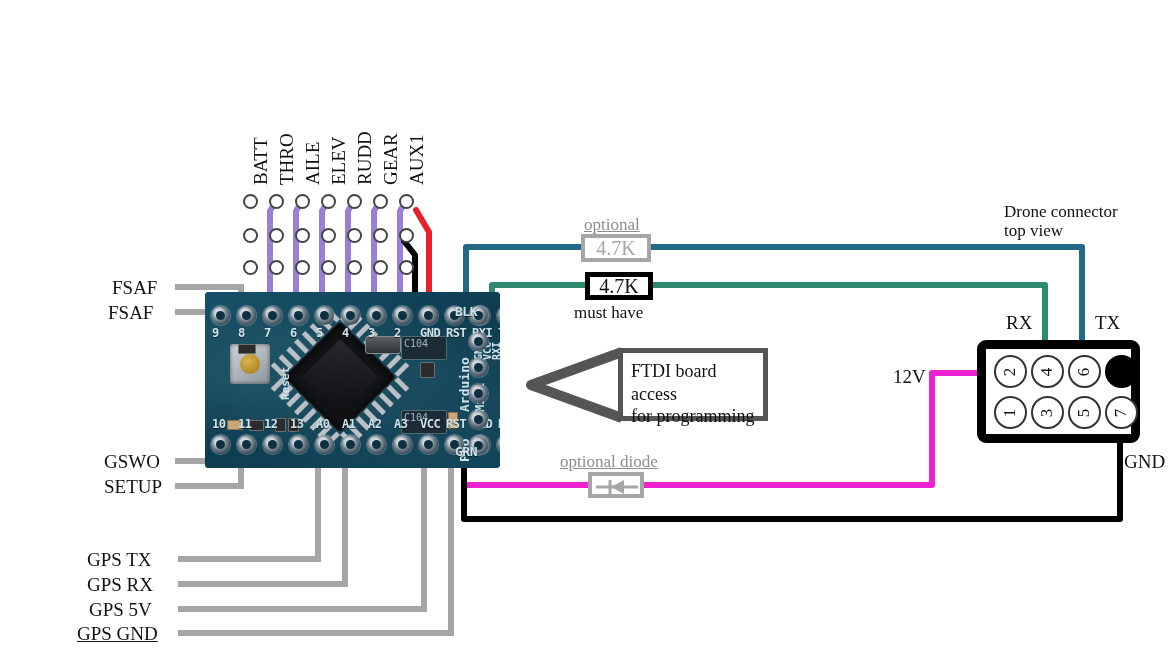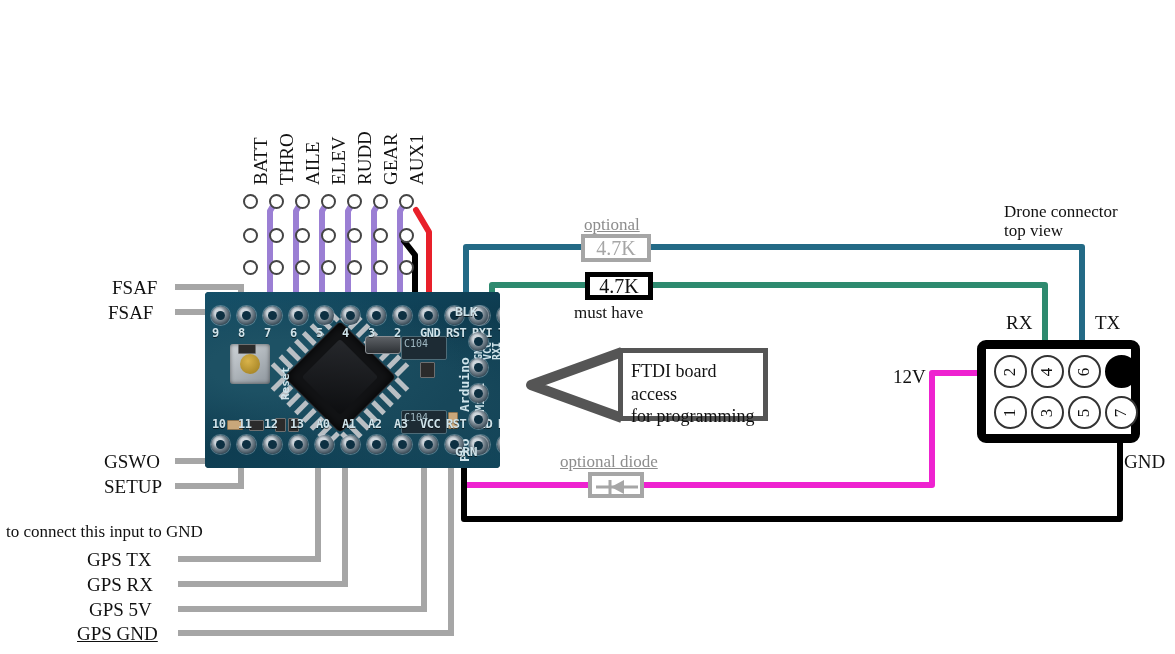--- a/index.html
+++ b/index.html
@@ -369,21 +369,20 @@
 
     <div class="silk" style="left:250px;top:12px;font-size:13px;">BLK</div>
     <div class="silk" style="left:250px;top:152px;font-size:13px;">GRN</div>
   </div>
 
   <div class="txt lbl" style="left:112px;top:277px;">FSAF</div>
   <div class="txt lbl" style="left:108px;top:302px;">FSAF</div>
   <div class="txt lbl" style="left:104px;top:451px;">GSWO</div>
   <div class="txt lbl" style="left:104px;top:476px;">SETUP</div>
 
-  <div class="txt note" style="left:6px;top:522px;">to connect this input to GND</div>
 
   <div class="txt lbl" style="left:87px;top:549px;">GPS TX</div>
   <div class="txt lbl" style="left:87px;top:574px;">GPS RX</div>
   <div class="txt lbl" style="left:89px;top:599px;">GPS 5V</div>
   <div class="txt lbl" style="left:77px;top:623px;text-decoration:underline;">GPS GND</div>
 
   <div class="txt lbl-sm gray" style="left:584px;top:215px;">optional</div>
   <div class="resbox opt" style="left:581px;top:234px;width:70px;height:28px;">
     <span>4.7K</span>
   </div>

